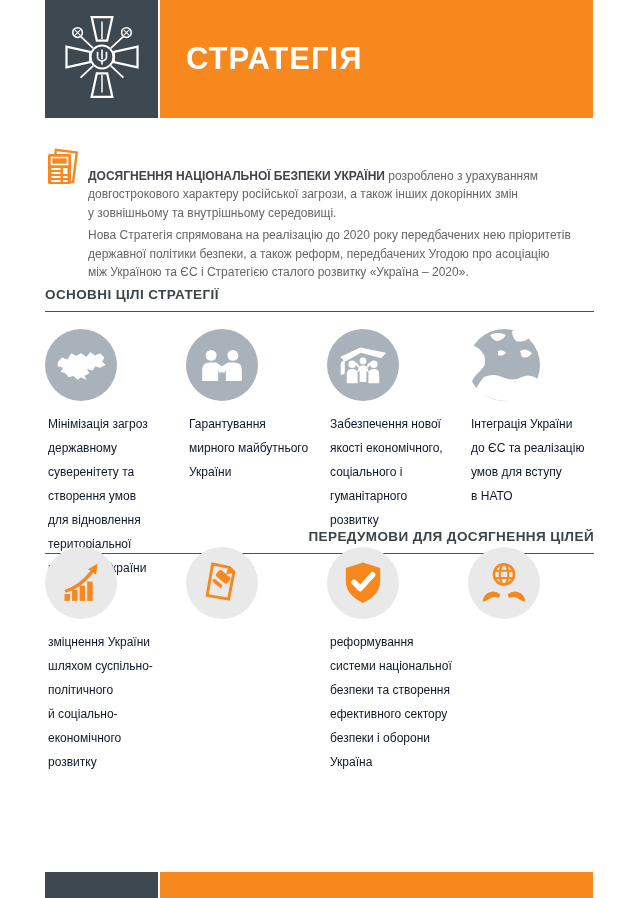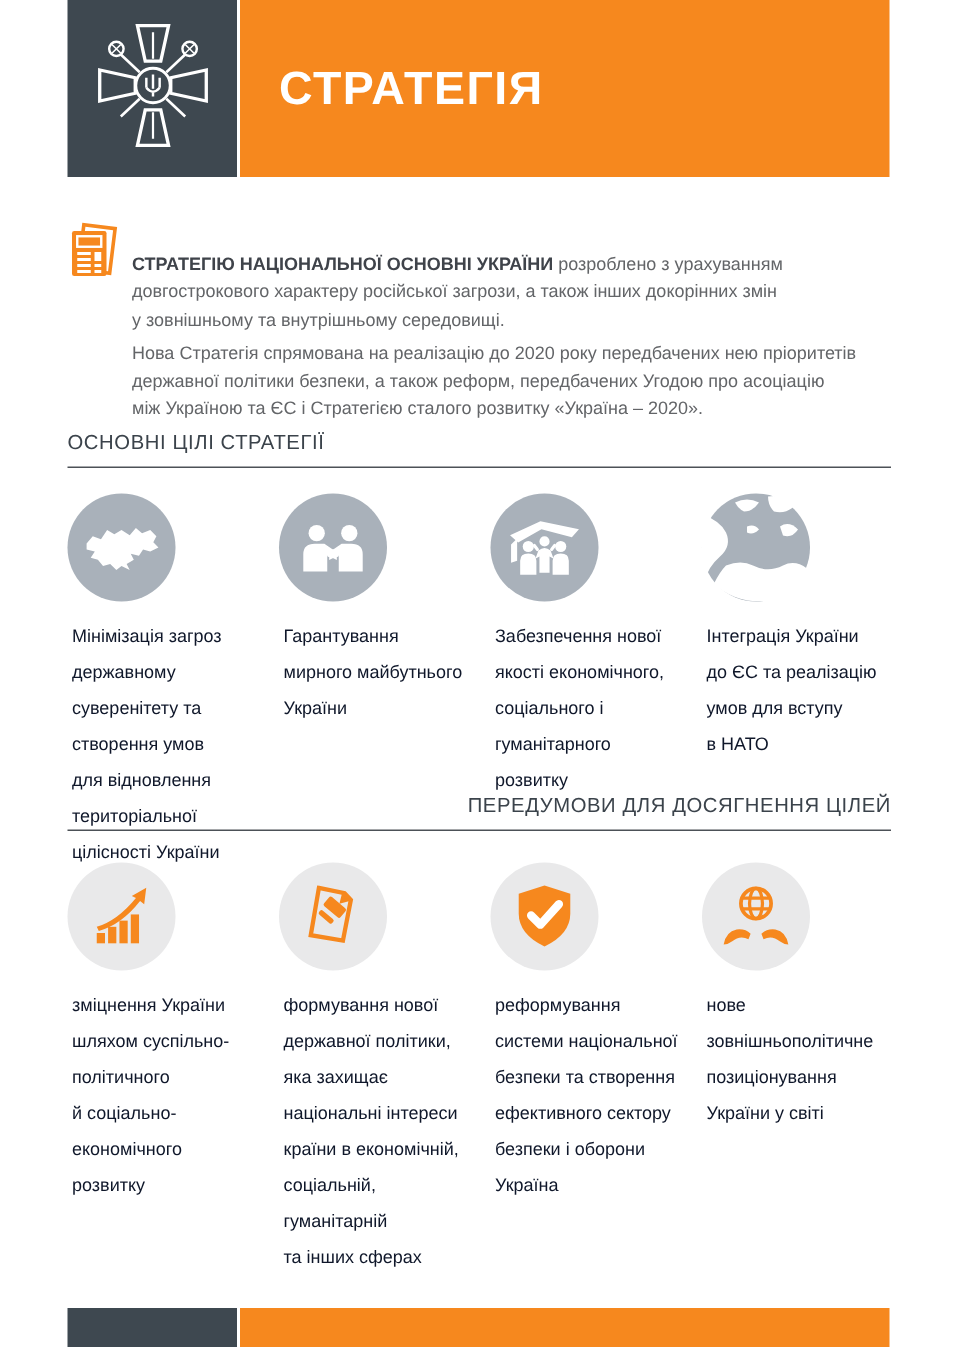--- a/index.html
+++ b/index.html
@@ -14,28 +14,28 @@
   .title-box { flex:1; background:#F6881E; color:#fff; display:flex; flex-direction:column; justify-content:center; padding-left:26px; }
   .title-main { font-size:31px; font-weight:bold; letter-spacing:1px; line-height:1.12; }
   .title-sub  { font-size:15px; font-weight:bold; letter-spacing:0.4px; margin-top:3px; }
   
   .intro { position:absolute; left:45px; top:148px; width:548px; display:flex; }
   .intro-icon { width:34px; height:38px; flex:0 0 auto; margin-right:9px; }
   .intro-text { width:505px; font-size:12px; line-height:18.5px; color:#636568; white-space:pre-line; }
   .intro-text .lead { font-weight:bold; color:#3F434A; }
   .intro-p2 { margin-top:4px; }
   
-  .section-head { position:absolute; left:45px; width:549px; font-size:13.5px; font-weight:normal;
+  .section-head { position:absolute; left:45px; width:549px; font-size:13.5px; font-weight:bold;
     color:#3B434B; letter-spacing:0.4px; padding-bottom:9px; border-bottom:1px solid #4C5157; }
   .head-1 { top:287px; }
   .head-2 { top:529px;text-align:right; }
   
   .grid { position:absolute; left:45px; width:549px; display:grid; grid-template-columns:repeat(4,125px); column-gap:16px; }
   .grid-1 { top:329px; }
-  .grid-2 { top:575px; }
+  .grid-2 { top:547px; }
   .cell {}
   .circle { width:72px; height:72px; border-radius:50%; display:flex; align-items:center; justify-content:center; }
   .circle.gray  { background:#A9B1BA; }
   .circle.light { background:#E9E9EA; }
   .caption { margin-top:11px; padding-left:3px; font-size:12px; line-height:24px; color:#0f172a; white-space:pre-line; }
   
   .footer { position:absolute; left:45px; top:872px; width:548px; height:26px; display:flex; }
   .footer-dark   { width:113px; background:#3E4850; margin-right:2px; }
   .footer-orange { flex:1; background:#F6881E; }
 </style>
@@ -88,21 +88,21 @@
         <rect x="6.5" y="20" width="9" height="2" fill="#ffffff"></rect>
         <rect x="6.5" y="24" width="9" height="2" fill="#ffffff"></rect>
         <rect x="6.5" y="28" width="9" height="2" fill="#ffffff"></rect>
         <rect x="6.5" y="32" width="9" height="2" fill="#ffffff"></rect>
         <rect x="18" y="20" width="4.5" height="6" fill="#ffffff"></rect>
         <rect x="18" y="28" width="4.5" height="2" fill="#ffffff"></rect>
         <rect x="18" y="32" width="4.5" height="2" fill="#ffffff"></rect>
       </svg>
     </span>
     <div class="intro-text">
-      <span class="lead">СТРАТЕГІЮ НАЦІОНАЛЬНОЇ ОСНОВНІ УКРАЇНИ</span><span> розроблено з урахуванням
+      <span class="lead">ДОСЯГНЕННЯ НАЦІОНАЛЬНОЇ БЕЗПЕКИ УКРАЇНИ</span><span> розроблено з урахуванням
 довгострокового характеру російської загрози, а також інших докорінних змін
 у зовнішньому та внутрішньому середовищі.</span>
       <div class="intro-p2">Нова Стратегія спрямована на реалізацію до 2020 року передбачених нею пріоритетів
 державної політики безпеки, а також реформ, передбачених Угодою про асоціацію
 між Україною та ЄС і Стратегією сталого розвитку «Україна – 2020».</div>
     </div>
   </div>
 
   <div class="section-head head-1">ОСНОВНІ ЦІЛІ СТРАТЕГІЇ</div>
 
@@ -203,28 +203,20 @@
       <div class="circle light">
         <svg width="46" height="46" viewBox="0 0 64 64" fill="none" stroke="#F6881E">
           <path d="M18,6 L42,10 L48,16 L42,54 L12,50 Z" stroke-width="4" transform="rotate(2 32 32)"></path>
           <path d="M42,10 L40,18 L48,16" stroke-width="3" fill="#F6881E"></path>
           <g fill="#F6881E" stroke="none">
             <rect x="24" y="18" width="20" height="11" rx="2" transform="rotate(40 34 23)"></rect>
             <rect x="18" y="30" width="16" height="5" rx="2" transform="rotate(40 26 32)"></rect>
           </g>
         </svg>
       </div>
-      <div class="caption">формування нової
-державної політики,
-яка захищає
-національні інтереси
-країни в економічній,
-соціальній,
-гуманітарній
-та інших сферах</div>
     </div>
 
     <div class="cell">
       <div class="circle light">
         <svg width="44" height="46" viewBox="0 0 64 66" fill="#F6881E">
           <path d="M32,3 L57,11 L57,30 Q57,50 32,62 Q7,50 7,30 L7,11 Z"></path>
           <path d="M19,32 L28,41 L46,21" fill="none" stroke="#ffffff" stroke-width="8" stroke-linecap="round" stroke-linejoin="round"></path>
         </svg>
       </div>
       <div class="caption">реформування
@@ -240,24 +232,20 @@
         <svg width="46" height="46" viewBox="0 0 64 64" fill="none" stroke="#F6881E">
           <circle cx="32" cy="20" r="14" stroke-width="3.5"></circle>
           <ellipse cx="32" cy="20" rx="6" ry="14" stroke-width="3"></ellipse>
           <path d="M19,15 L45,15 M19,25 L45,25" stroke-width="3"></path>
           <g fill="#F6881E" stroke="none">
             <path d="M2,58 Q4,46 14,44 Q22,43 27,48 L25,53 Q17,49 10,55 Q6,58 2,58 Z"></path>
             <path d="M62,58 Q60,46 50,44 Q42,43 37,48 L39,53 Q47,49 54,55 Q58,58 62,58 Z"></path>
           </g>
         </svg>
       </div>
-      <div class="caption">нове
-зовнішньополітичне
-позиціонування
-України у світі</div>
     </div>
   </div>
 
   <div class="footer">
     <div class="footer-dark"></div>
     <div class="footer-orange"></div>
   </div>
 
 </div>
 

